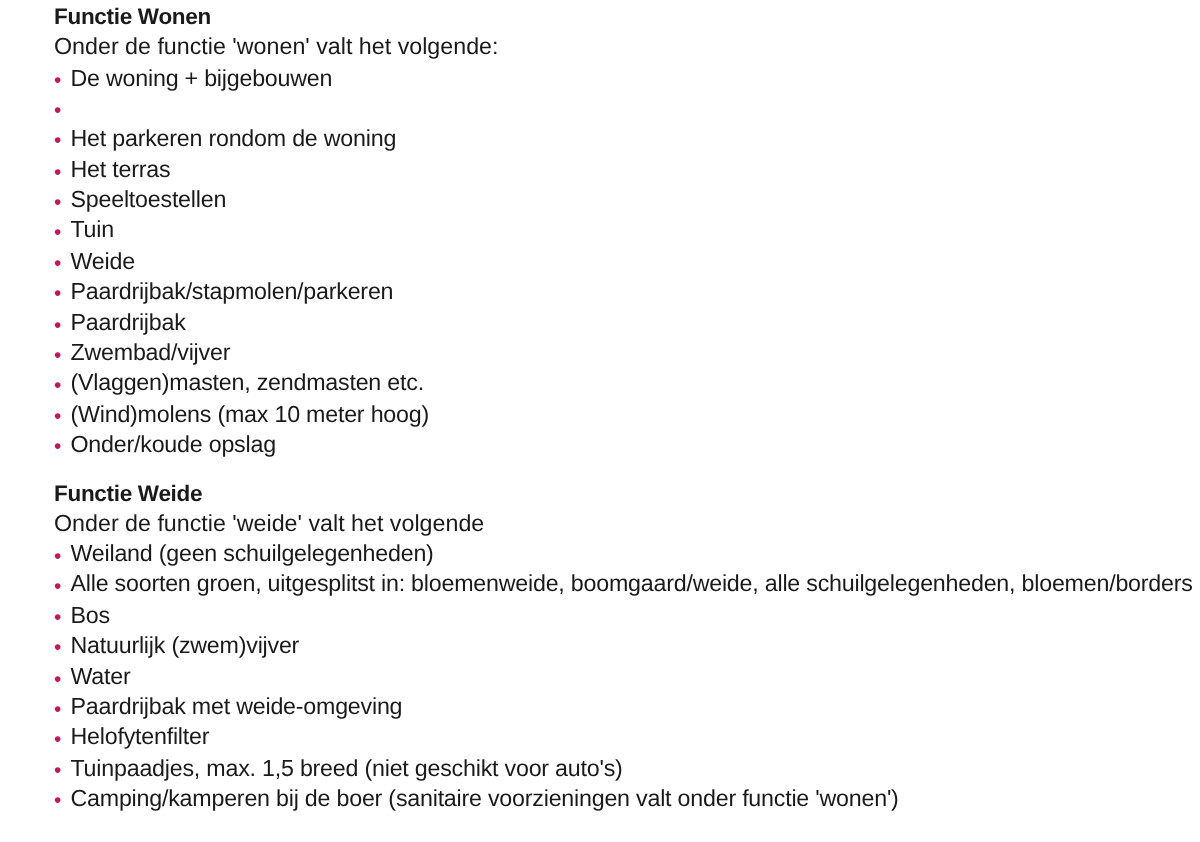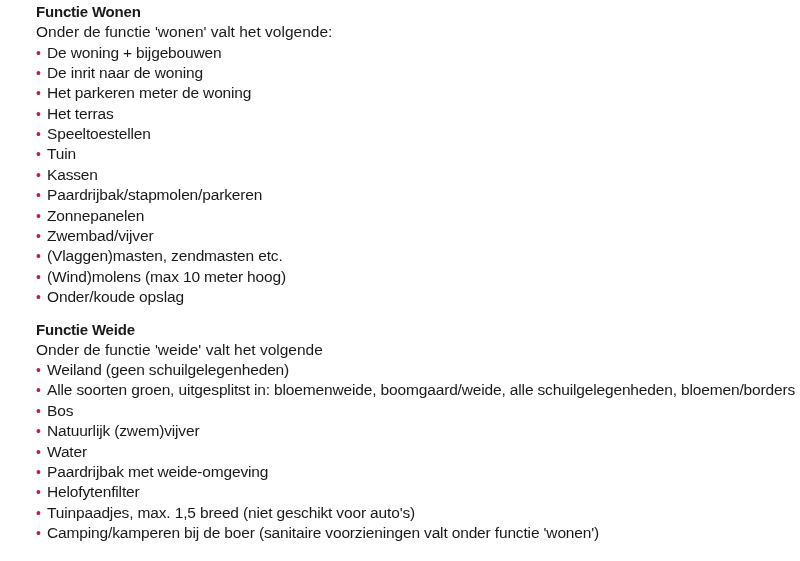--- a/index.html
+++ b/index.html
@@ -16,28 +16,28 @@
   </style>
 </head>
 <body>
 
 <div class="doc">
   <div class="section">
     <div class="heading">Functie Wonen</div>
     <div class="intro">Onder de functie 'wonen' valt het volgende:</div>
     <ul>
       <li><span class="bullet">•</span><span>De woning + bijgebouwen</span></li>
-      <li><span class="bullet">•</span><span>De inrit naar de woning</span></li>
-      <li><span class="bullet">•</span><span>Het parkeren meter de woning</span></li>
+      <li><span class="bullet">•</span></li>
+      <li><span class="bullet">•</span><span>Het parkeren rondom de woning</span></li>
       <li><span class="bullet">•</span><span>Het terras</span></li>
       <li><span class="bullet">•</span><span>Speeltoestellen</span></li>
       <li><span class="bullet">•</span><span>Tuin</span></li>
-      <li><span class="bullet">•</span><span>Kassen</span></li>
+      <li><span class="bullet">•</span><span>Weide</span></li>
       <li><span class="bullet">•</span><span>Paardrijbak/stapmolen/parkeren</span></li>
-      <li><span class="bullet">•</span><span>Zonnepanelen</span></li>
+      <li><span class="bullet">•</span><span>Paardrijbak</span></li>
       <li><span class="bullet">•</span><span>Zwembad/vijver</span></li>
       <li><span class="bullet">•</span><span>(Vlaggen)masten, zendmasten etc.</span></li>
       <li><span class="bullet">•</span><span>(Wind)molens (max 10 meter hoog)</span></li>
       <li><span class="bullet">•</span><span>Onder/koude opslag</span></li>
     </ul>
   </div>
 
   <div class="gap"></div>
 
   <div class="section">

